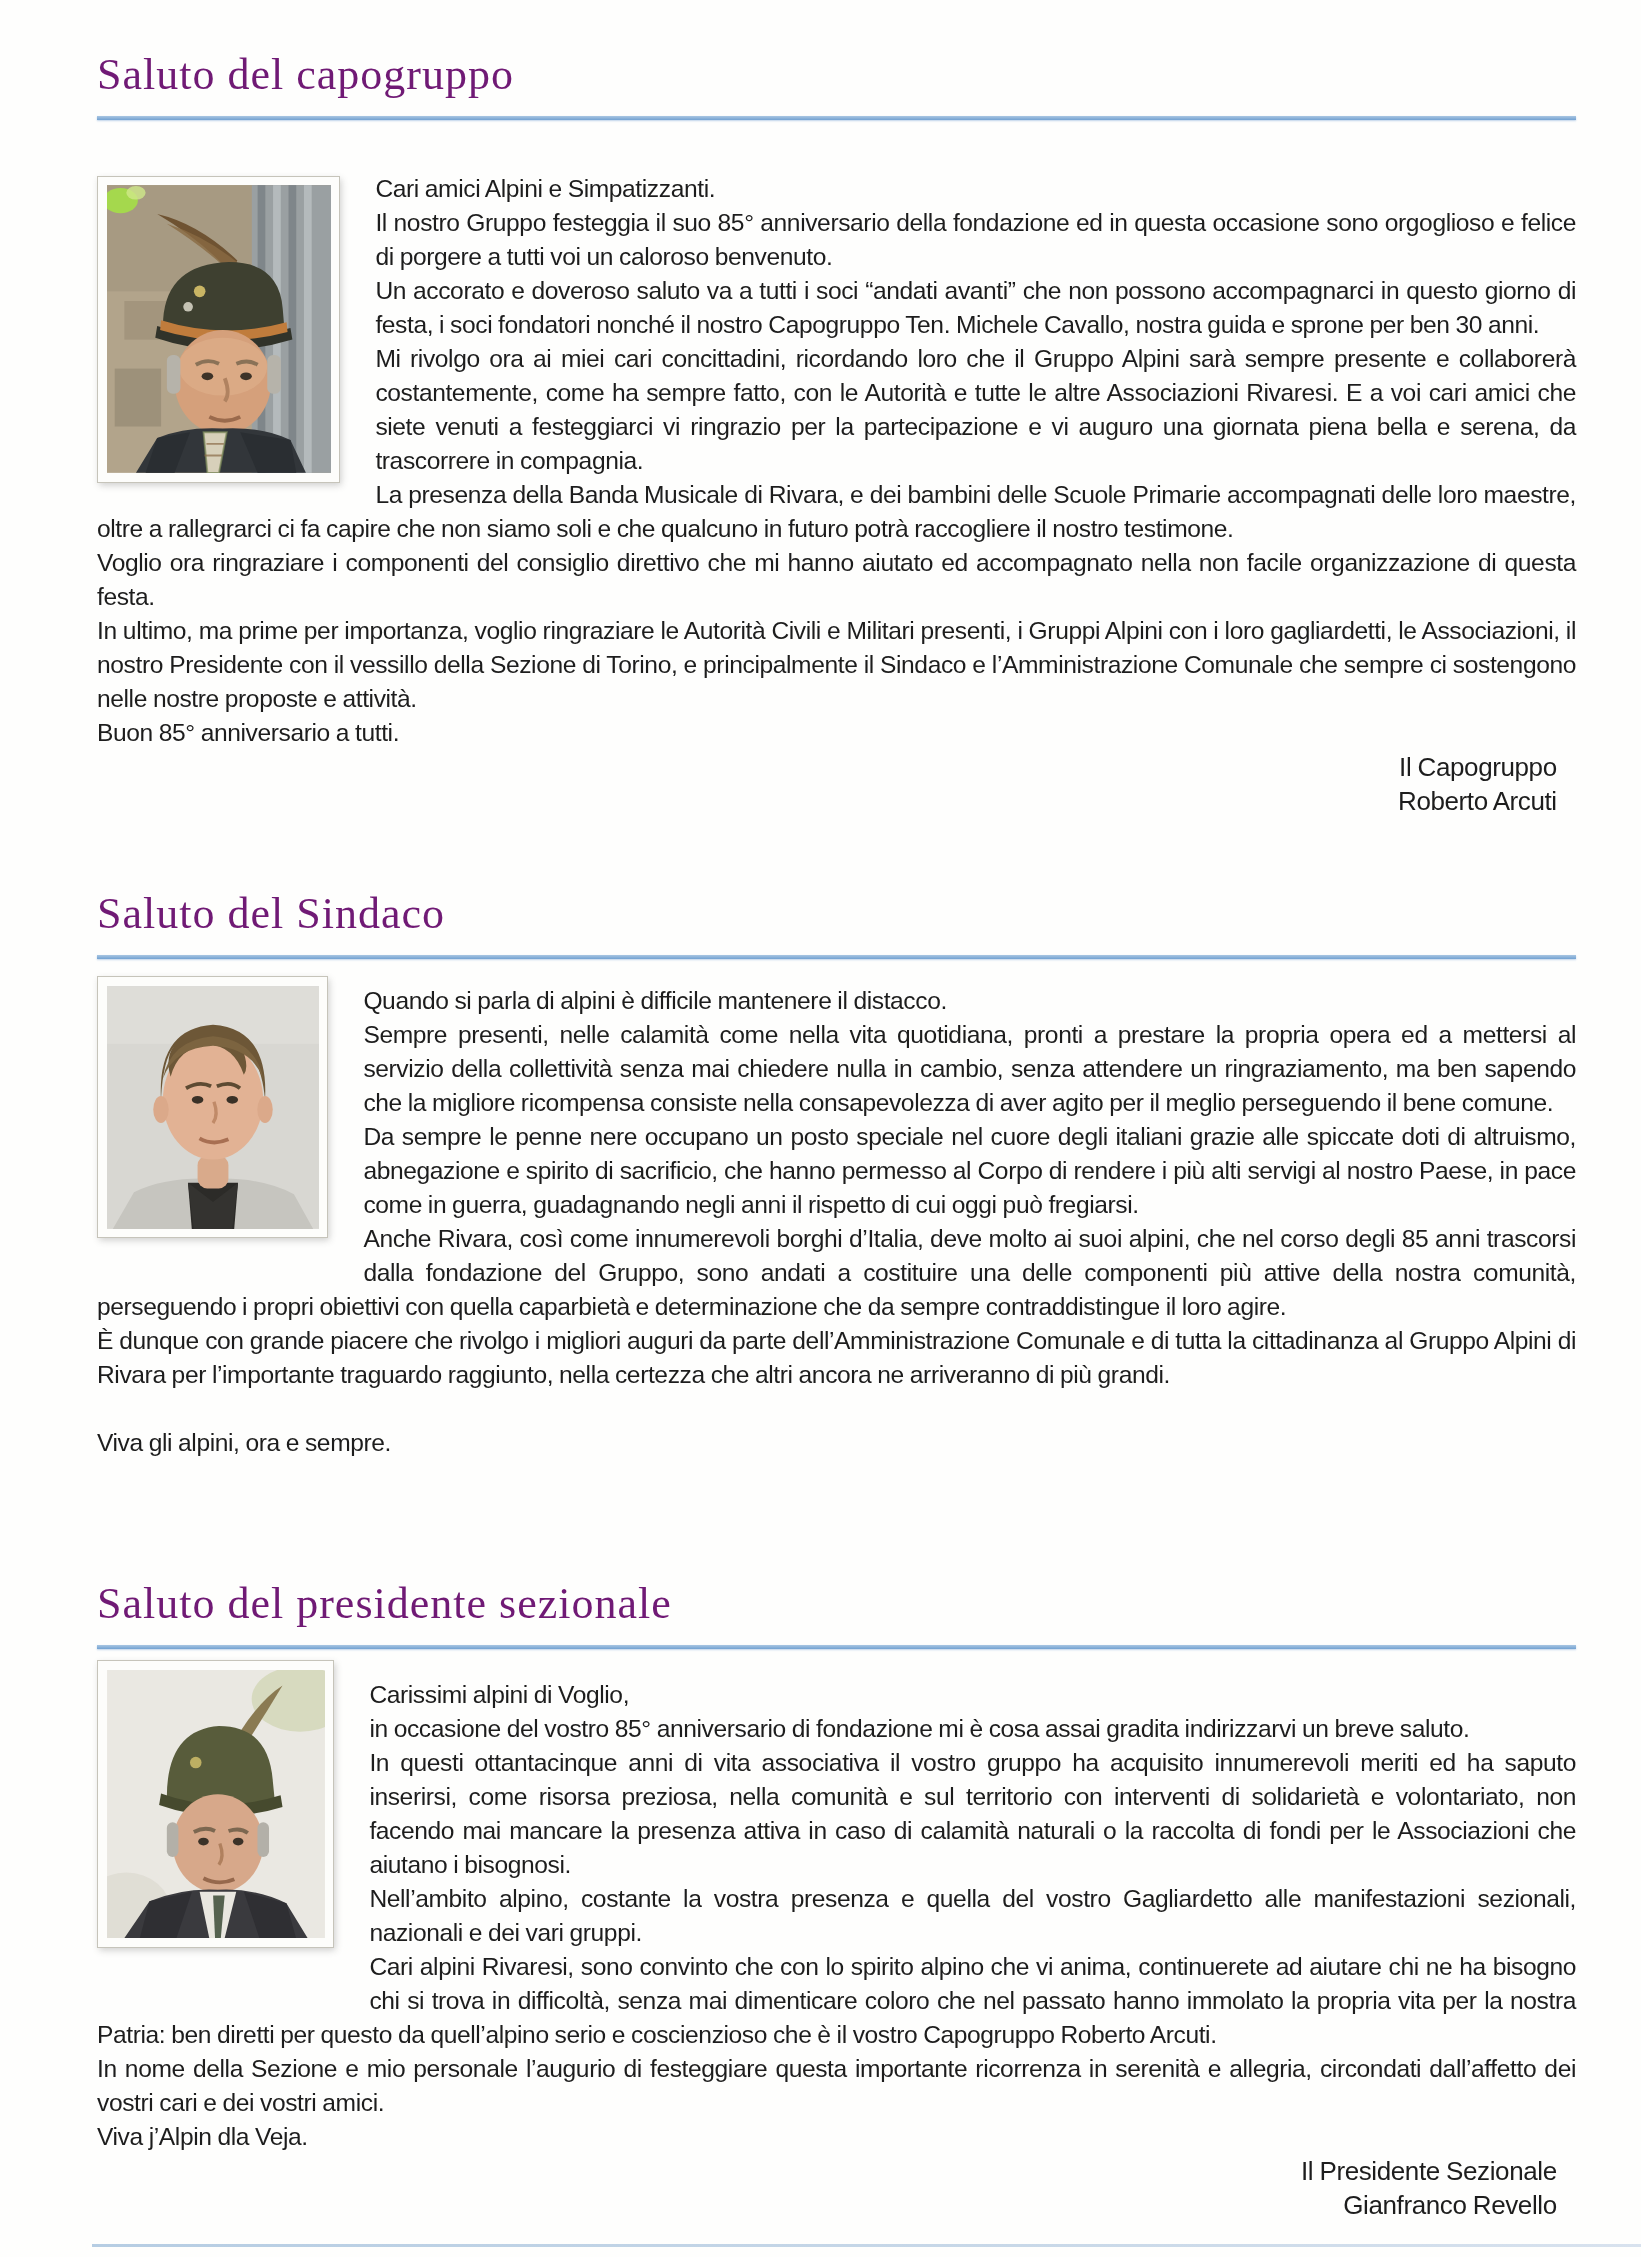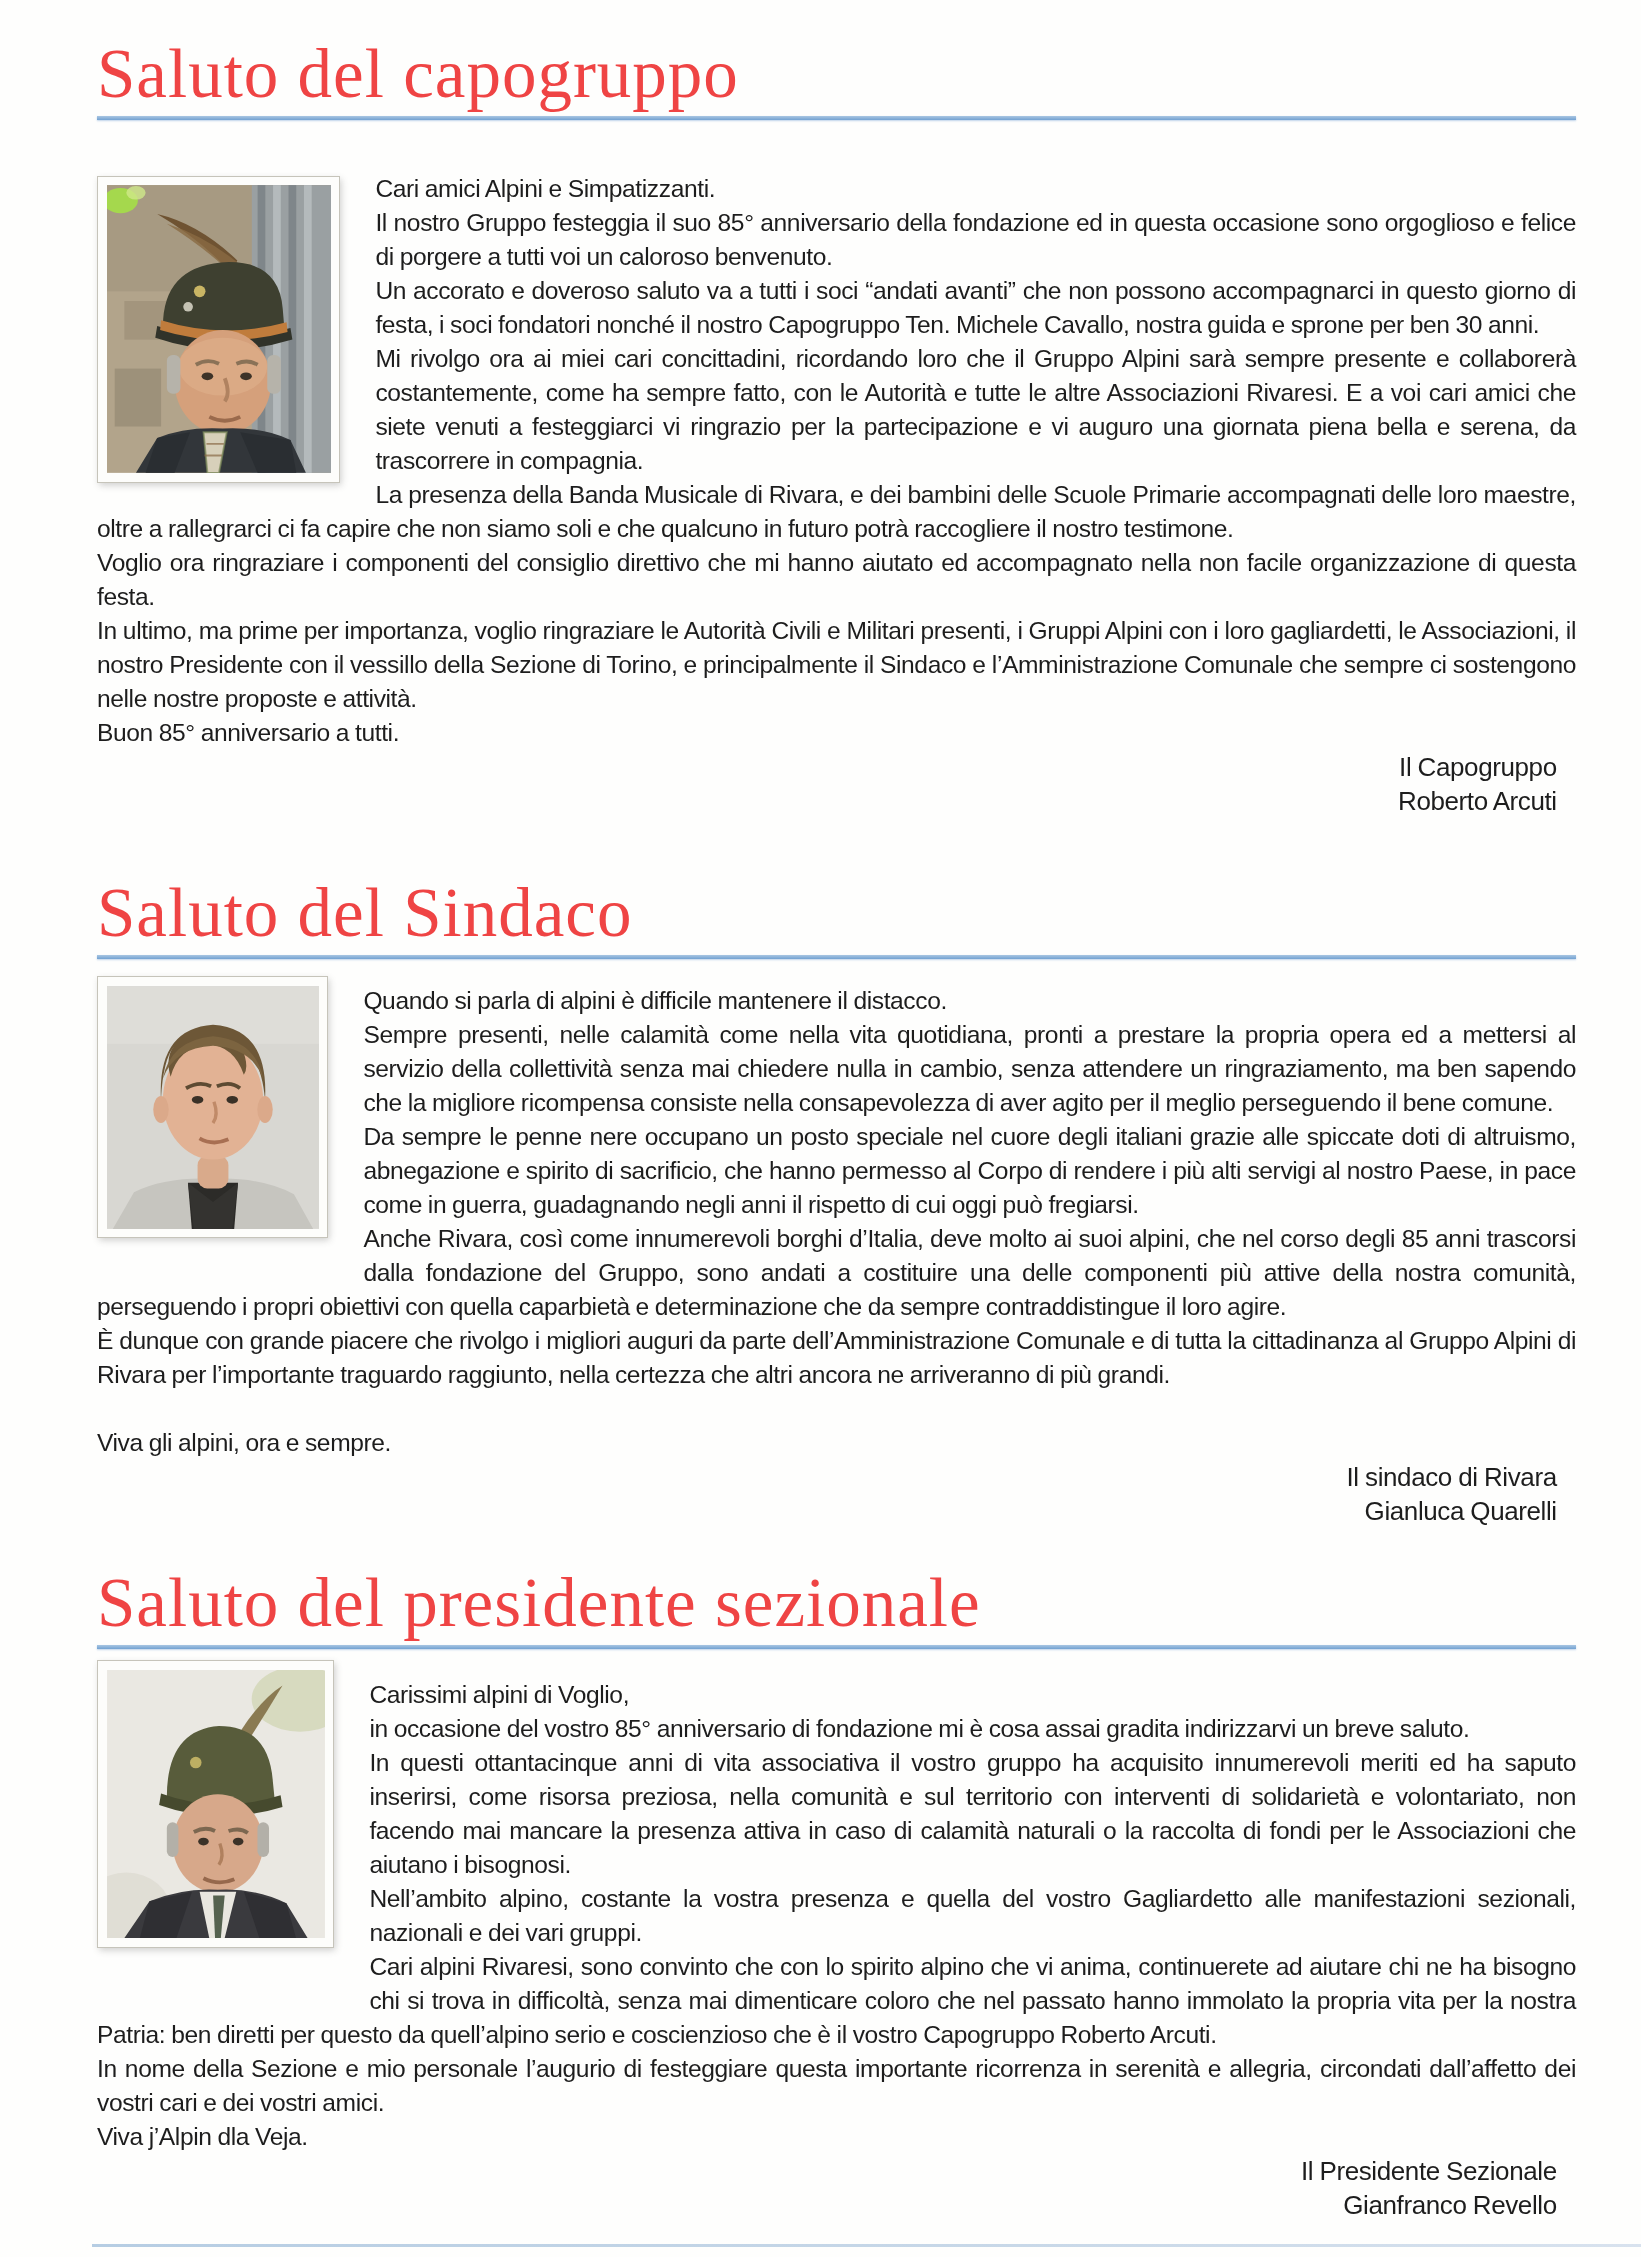--- a/index.html
+++ b/index.html
@@ -12,22 +12,22 @@
     overflow:hidden;
   }
   .section{position:absolute;left:97px;width:1479px;}
   .sec1{top:39px;}
   .sec2{top:878px;}
   .sec3{top:1568px;}
   h1{
     margin:0;
     font-family:"Liberation Serif","DejaVu Serif",serif;
     font-weight:400;
-    font-size:69px;line-height:71px;
-    color:#ef4444;
+    font-size:44px;line-height:71px;
+    color:#701a75;
     letter-spacing:1px;
   }
   .rule{
     height:3.9px;margin-top:5.8px;
     background:linear-gradient(#a9c6e2,#73a2d2);
     box-shadow:0 1px 1.9px rgba(115,162,210,.45);
   }
   .body{
     font-size:24.6px;line-height:34px;
     letter-spacing:-0.4px;word-spacing:-0.5px;
@@ -156,24 +156,20 @@
           <path d="M111,120 q5,14 -1,22" stroke="#c08a68" stroke-width="3.5" fill="none"></path>
           <path d="M96,158 q14,8 30,1" stroke="#a86f52" stroke-width="4" fill="none"></path>
         </svg>
       </div>
       <p>Quando si parla di alpini è difficile mantenere il distacco.</p>
       <p>Sempre presenti, nelle calamità come nella vita quotidiana, pronti a prestare la propria opera ed a mettersi al servizio della collettività senza mai chiedere nulla in cambio, senza attendere un ringraziamento, ma ben sapendo che la migliore ricompensa consiste nella consapevolezza di aver agito per il meglio perseguendo il bene comune.</p>
       <p>Da sempre le penne nere occupano un posto speciale nel cuore degli italiani grazie alle spiccate doti di altruismo, abnegazione e spirito di sacrificio, che hanno permesso al Corpo di rendere i più alti servigi al nostro Paese, in pace come in guerra, guadagnando negli anni il rispetto di cui oggi può fregiarsi.</p>
       <p>Anche Rivara, così come innumerevoli borghi d’Italia, deve molto ai suoi alpini, che nel corso degli 85 anni trascorsi dalla fondazione del Gruppo, sono andati a costituire una delle componenti più attive della nostra comunità, perseguendo i propri obiettivi con quella caparbietà e determinazione che da sempre contraddistingue il loro agire.</p>
       <p>È dunque con grande piacere che rivolgo i migliori auguri da parte dell’Amministrazione Comunale e di tutta la cittadinanza al Gruppo Alpini di Rivara per l’importante traguardo raggiunto, nella certezza che altri ancora ne arriveranno di più grandi.</p>
       <p class="gap-above">Viva gli alpini, ora e sempre.</p>
-      <div class="signature">
-        <div>Il sindaco di Rivara</div>
-        <div>Gianluca Quarelli</div>
-      </div>
     </div>
   </div>
 
   <div class="section sec3">
     <h1>Saluto del presidente sezionale</h1>
     <div class="rule"></div>
     <div class="body">
       <div class="photo ph3" aria-label="presidente-sezionale-portrait-alpini-hat">
         <svg width="218" height="268" viewBox="0 0 226 278">
           <rect width="226" height="278" fill="#eae8e2"></rect>

